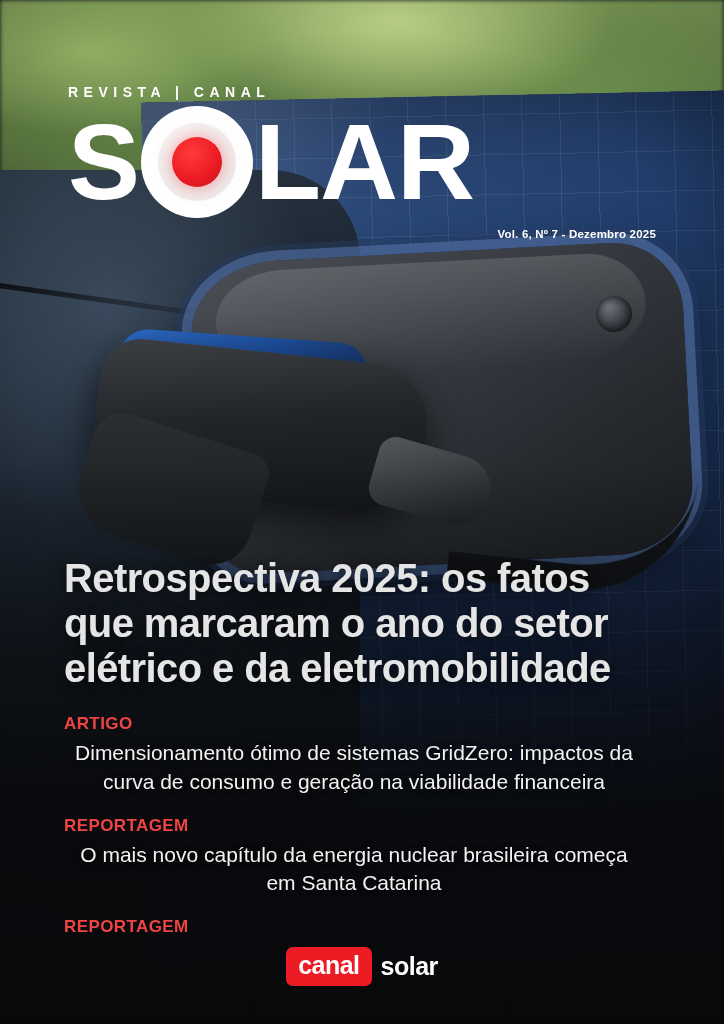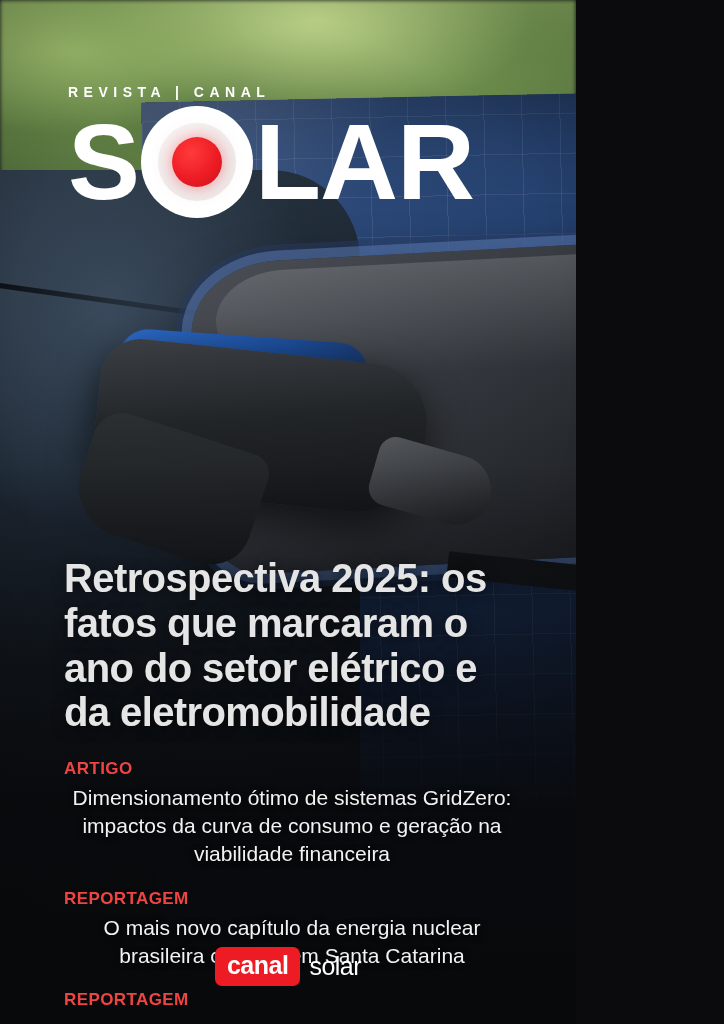--- a/index.html
+++ b/index.html
@@ -4,21 +4,21 @@
 <style>
   * { margin:0; padding:0; box-sizing:border-box; }
   html, body {
     width:724px; height:1024px;
     background:#0b0b0d;
     font-family:"Liberation Sans", sans-serif;
     overflow:hidden;
   }
   .cover {
     position:relative;
-    width:576px; height:1024px;
+    width:724px; height:1024px;
     overflow:hidden;
     background:#101216;
   }
 
   
   .bg { position:absolute; inset:0; }
 
   
   .bg-foliage {
     position:absolute; left:0; top:0; width:100%; height:250px;
@@ -193,21 +193,21 @@
     position:absolute; left:0; right:0; bottom:38px;
     display:flex; justify-content:center; align-items:center;
   }
   .logo { display:flex; align-items:center; }
   .logo-canal {
     background:#ed1c24; color:#ffffff;
     font-size:25px; font-weight:700; letter-spacing:-0.5px;
     padding:4px 12px 6px 12px; border-radius:7px;
   }
   .logo-solar {
-    color:#ffffff; font-size:25px; font-weight:400;
+    color:#ffffff; font-size:25px; font-weight:700;
     letter-spacing:-0.5px; margin-left:9px;
   }
 </style>
 </head>
 <body>
 
 <div class="cover">
 
   <div class="bg">
     <div class="bg-foliage"></div>
@@ -231,20 +231,21 @@
     <div class="kicker">REVISTA | CANAL</div>
     <div class="wordmark">
       <span>S</span>
       <span class="o-slot">
         <span class="o-ring"></span>
         <span class="o-inner"></span>
         <span class="o-dot"></span>
       </span>
       <span>LAR</span>
     </div>
+    <div class="issue">Vol. 6, Nº 7 - Dezembro 2025</div>
   </div>
 
   <div class="content">
     <div class="headline">Retrospectiva 2025: os fatos que marcaram o ano do setor elétrico e da eletromobilidade</div>
 
     <div class="item">
       <div class="label">ARTIGO</div>
       <div class="desc">Dimensionamento ótimo de sistemas GridZero: impactos da curva de consumo e geração na viabilidade financeira</div>
     </div>
 

